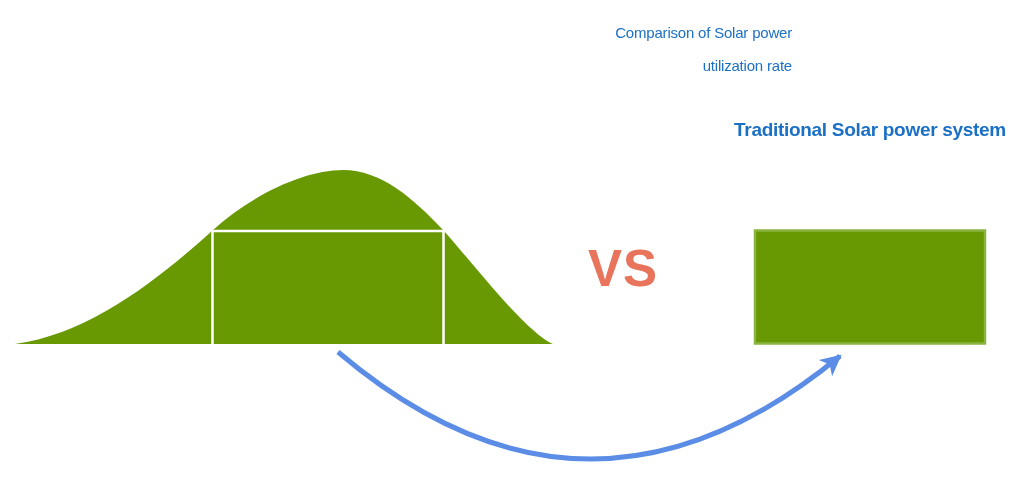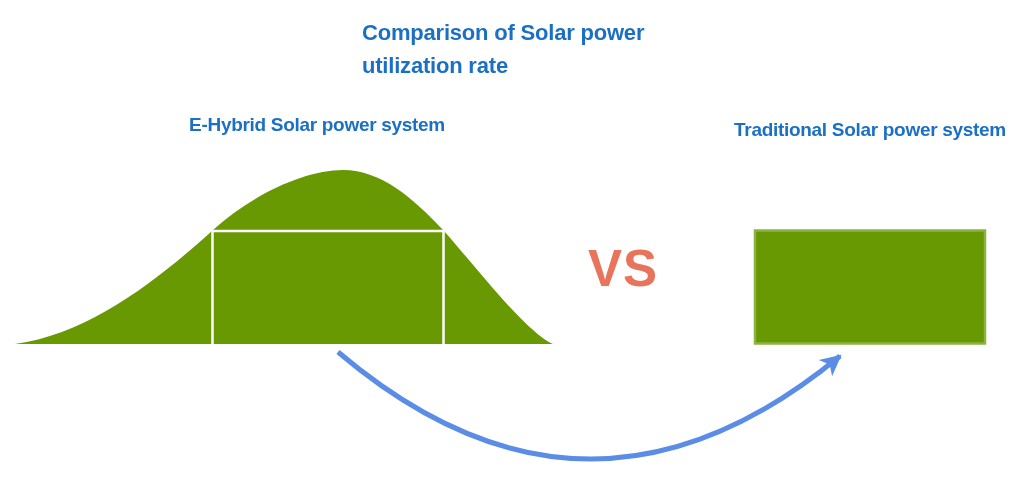--- a/index.html
+++ b/index.html
@@ -13,24 +13,24 @@
     height: 479px;
     background: var(--background, #ffffff);
     font-family: "Liberation Sans", sans-serif;
     overflow: hidden;
   }
   .title {
     position: absolute;
     left: 362px;
     top: 16px;
     width: 430px;
-    text-align: left;
+    text-align: right;
     color: var(--title-blue, #1b70c5);
-    font-weight: bold;
-    font-size: 22px;
+    font-weight: normal;
+    font-size: 15px;
     line-height: 33px;
     letter-spacing: -0.2px;
   }
   .label {
     position: absolute;
     font-weight: bold;
     color: var(--title-blue, #1b70c5);
     text-align: center;
     font-size: 19px;
     letter-spacing: -0.3px;
@@ -89,21 +89,20 @@
 </head>
 <body>
 
 <div class="canvas">
 
   <div class="title">
     <div>Comparison of Solar power</div>
     <div>utilization rate</div>
   </div>
 
-  <div class="label label-left">E-Hybrid Solar power system</div>
 
   <div class="label label-right">Traditional Solar power system</div>
 
   <svg class="diagram" viewBox="0 0 1024 479" xmlns="http://www.w3.org/2000/svg">
     <defs>
       <marker id="arrowhead" viewBox="0 0 10 10" refX="9" refY="5" markerWidth="5" markerHeight="4.2" orient="auto-start-reverse">
         <path class="arrowhead-glyph" d="M 0 0 L 10 5 L 0 10 L 2.6 5 Z"></path>
       </marker>
     </defs>
 

